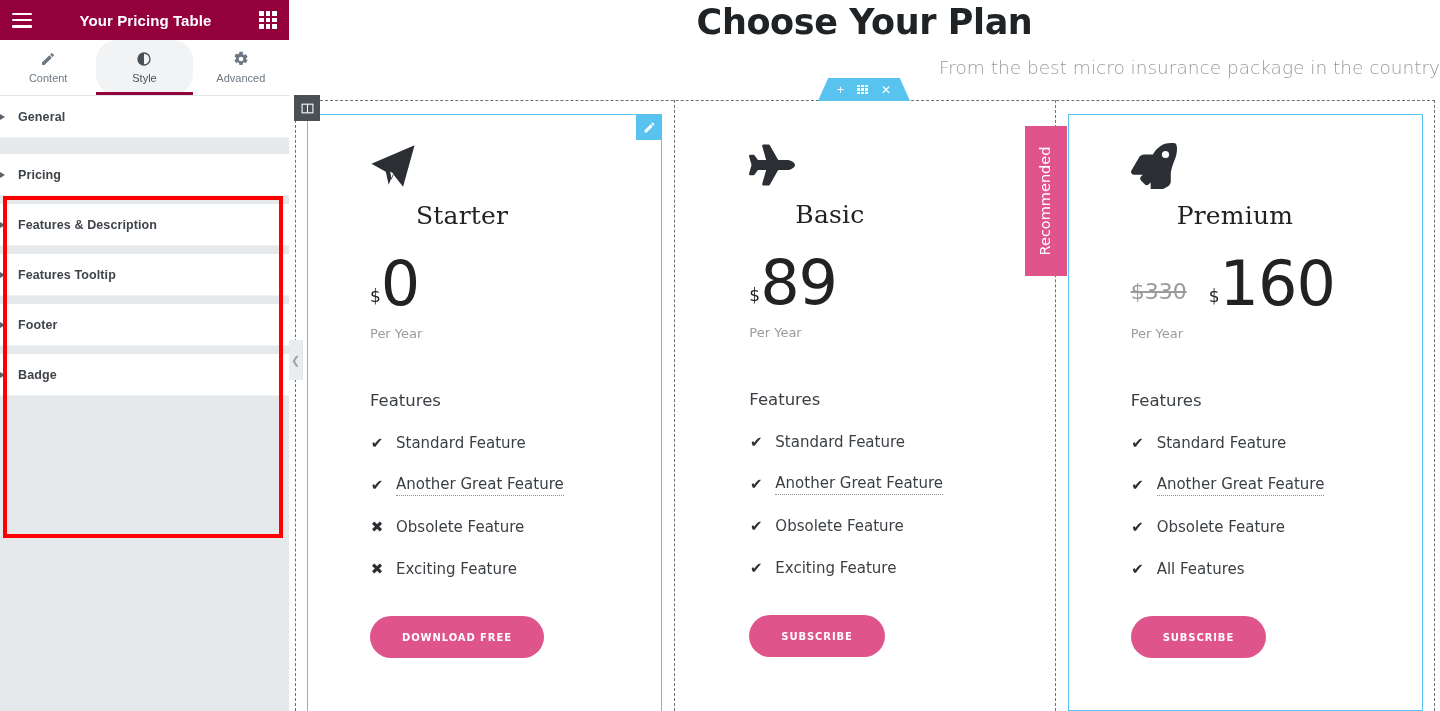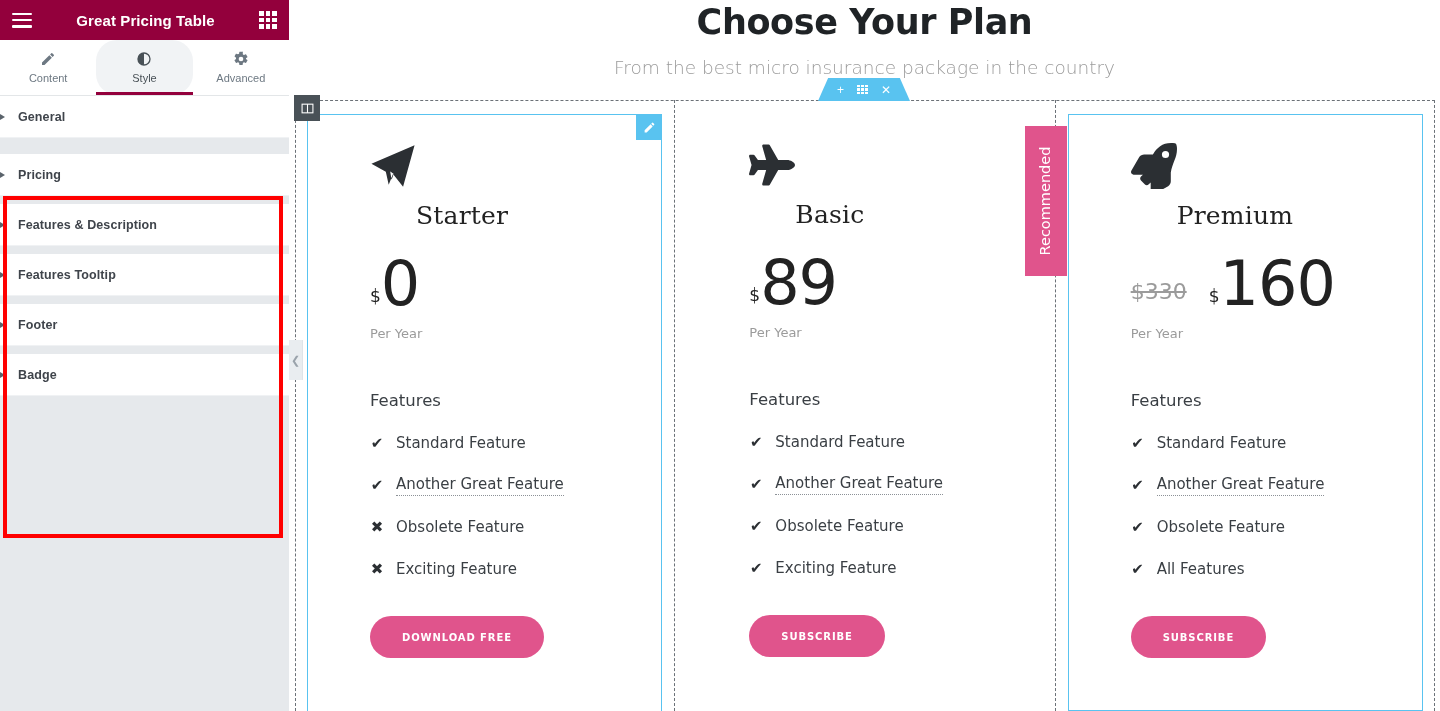--- a/index.html
+++ b/index.html
@@ -90,21 +90,21 @@
   }
   .page-head { padding-top: 2px; text-align: center; }
   .page-title {
     font-family: "DejaVu Sans", sans-serif;
     font-size: 35px; font-weight: bold; color: #1f2326;
     letter-spacing: -.4px; line-height: 40px;
   }
   .page-sub {
     font-family: "DejaVu Sans", sans-serif;
     font-size: 18.5px; color: #9b9b9b; font-weight: 300;
-    margin-top: 14px; line-height: 24px;
+    margin-top: 14px; line-height: 24px; text-align: right;
   }
 
   
   .sec-toolbar {
     position: absolute; left: 529px; top: 78px;
     width: 92px; height: 23px;
     background: #5bc0eb; background: #59c3f0;
     clip-path: polygon(11% 0, 89% 0, 100% 100%, 0 100%);
     display: flex; align-items: center; justify-content: center; gap: 13px;
     z-index: 20;
@@ -202,21 +202,21 @@
 <div id="root">
 
   <div id="panel">
 
     <div class="panel-header">
       <div class="hamburger">
           <i></i>
           <i></i>
           <i></i>
         </div>
-      <div class="panel-title">Great Pricing Table</div>
+      <div class="panel-title">Your Pricing Table</div>
       <div class="grid-dots">
         <i></i>
           <i></i>
           <i></i>
           <i></i>
           <i></i>
           <i></i>
           <i></i>
           <i></i>
           <i></i>

